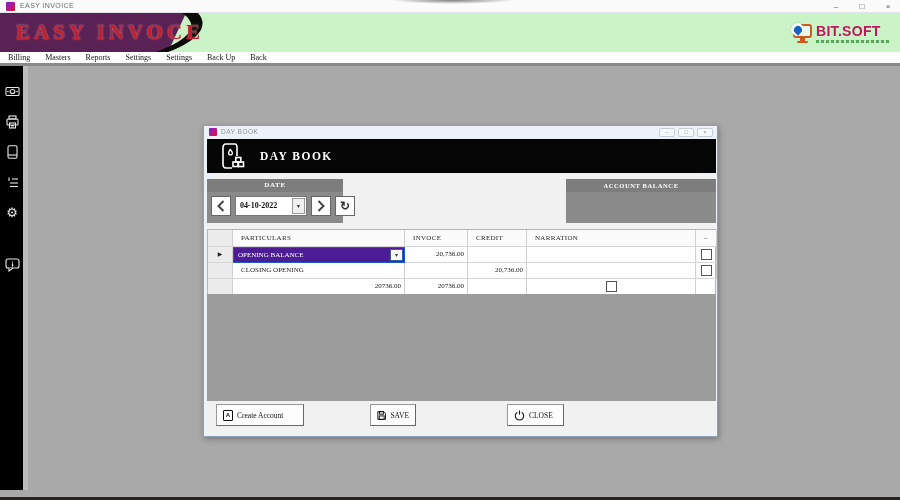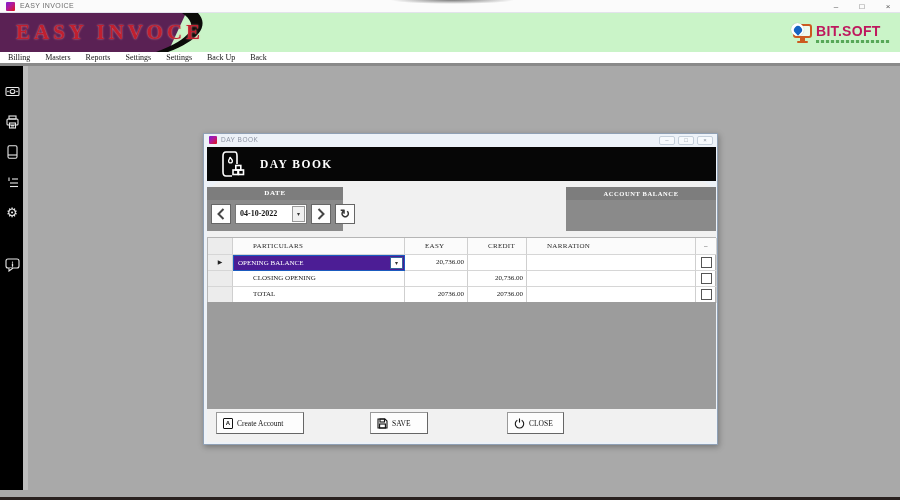--- a/index.html
+++ b/index.html
@@ -36,21 +36,21 @@
   .menubar-shadow { position:absolute; left:0; top:63px; width:900px; height:3px; background:#8a8a8a; }
 
   
   .sidebar { position:absolute; left:0; top:66px; width:23px; height:424px; background:#000; z-index:5; }
   .sidebar-edge { position:absolute; left:23px; top:66px; width:5px; height:424px; background:#bdbdbd; }
   .side-icon { position:absolute; left:4px; width:16px; height:16px; display:flex; align-items:center; justify-content:center; cursor:pointer; }
   .gear-glyph { color:#e8e8e8; font-size:13px; line-height:13px; }
   .bottom-line { position:absolute; left:0; top:497px; width:900px; height:3px; background:#29211f; }
 
   
-  .dbwin { position:absolute; left:203px; top:125px; width:515px; height:312px; background:#edf2f8; border:1px solid #8fa0b5; box-shadow:1px 2px 6px rgba(0,0,0,.3);margin-top:8px; }
+  .dbwin { position:absolute; left:203px; top:125px; width:515px; height:312px; background:#edf2f8; border:1px solid #8fa0b5; box-shadow:1px 2px 6px rgba(0,0,0,.3); }
   .db-titlebar { position:absolute; left:0; top:0; width:100%; height:13px; }
   .db-ticon { position:absolute; left:5px; top:2px; width:8px; height:8px; background:linear-gradient(135deg,#7a1fd0 0%,#b1199c 45%,#e01515 100%); border-radius:1px; }
   .db-ttitle { position:absolute; left:17px; top:2px; font-size:6.5px; color:#8c93a2; letter-spacing:.5px; }
   .db-tctls { position:absolute; right:4px; top:2px; display:flex; gap:3px; }
   .db-ctlbtn { width:16px; height:9px; background:#f7fafd; border:1px solid #c4cfdb; border-radius:2px; font-size:6px; color:#8a93a0; text-align:center; line-height:7px; cursor:default; }
 
   .db-header { position:absolute; left:3px; top:13px; width:509px; height:34px; background:#060606; }
   .db-htitle { position:absolute; left:53px; top:0; height:34px; line-height:34px; color:#fff; font-family:"Liberation Serif",serif; font-weight:bold; font-size:11.5px; letter-spacing:1.5px; }
   .db-hicon { position:absolute; left:11px; top:3px; }
 
@@ -62,36 +62,36 @@
   .date-panel .panel-head { font-size:7px; }
   .acct-panel { left:359px; top:6px; width:150px; height:44px; }
   .acct-panel .panel-head { font-size:6.5px; }
   .date-controls { position:absolute; left:4px; top:17px; display:flex; gap:4px; align-items:flex-end; }
   .sq-btn { width:20px; height:20px; background:#fdfdfd; border:1px solid #666; display:flex; align-items:center; justify-content:center; cursor:pointer; }
   .combo { width:72px; height:20px; background:#fff; border:1px solid #777; position:relative; cursor:pointer; }
   .combo-val { position:absolute; left:4px; top:0; height:18px; line-height:18px; font-family:"Liberation Serif",serif; font-weight:bold; font-size:8px; color:#111; }
   .combo-dd { position:absolute; right:1px; top:1px; width:13px; height:16px; background:#f0f0f0; border:1px solid #999; font-size:6px; color:#333; text-align:center; line-height:15px; }
 
   .db-table { position:absolute; left:0; top:56px; width:509px; display:grid; grid-template-columns:25px 172px 63px 59px 169px 21px; background:#fff; border:1px solid #b5b5b5; }
-  .tcell { border-right:1px solid #cfcfcf; border-bottom:1px solid #d6d6d6; font-family:"Liberation Serif",serif; font-size:7px; color:#1a1a1a; height:16px; line-height:15px; padding:0 20px; white-space:nowrap; overflow:hidden; }
+  .tcell { border-right:1px solid #cfcfcf; border-bottom:1px solid #d6d6d6; font-family:"Liberation Serif",serif; font-size:7px; color:#1a1a1a; height:16px; line-height:15px; padding:0 8px; white-space:nowrap; overflow:hidden; }
   .thead { height:17px; line-height:16px; background:#fbfbfb; color:#2b2b2b; letter-spacing:.3px; }
   .tsel { background:#ececec; padding:0; text-align:center; }
   .tnum { text-align:right; padding-right:3px; }
   .tchk { padding:0; display:flex; align-items:center; justify-content:center; }
   .checkbox { width:11px; height:11px; background:#fff; border:1.5px solid #555; cursor:pointer; }
   .sel-cell { background:#4c1d95; color:#fff; position:relative; border:1px solid #1b5bbf; padding-left:4px; cursor:pointer; }
   .sel-dd { position:absolute; right:1px; top:1px; width:13px; height:12px; background:#fff; border:1px solid #35639c; font-size:6px; color:#333; text-align:center; line-height:11px; cursor:pointer; }
   .row-arrow { font-size:6px; color:#222; }
 
   .db-grayfill { position:absolute; left:0; top:121px; width:509px; height:107px; background:#9c9c9c; }
 
   .db-buttons { position:absolute; left:3px; top:275px; width:509px; height:33px; background:#f1f1f1; }
   .db-btn { position:absolute; top:3px; height:22px; background:#fdfdfd; border:1px solid #999; border-right-color:#666; border-bottom-color:#666; display:flex; align-items:center; gap:4px; padding:0 6px; font-family:"Liberation Serif",serif; font-size:7.5px; color:#111; cursor:pointer; }
   .btn-create { left:9px; width:88px; }
-  .btn-save { left:163px; width:58px; }
+  .btn-save { left:163px; width:46px; }
   .btn-close { left:300px; width:57px; }
   .acct-glyph { width:10px; height:11px; border:1.2px solid #111; border-radius:1px; font-size:6px; font-weight:bold; text-align:center; line-height:9px; color:#111; font-family:"Liberation Sans",sans-serif; }
 </style>
 </head>
 <body>
 
 <div class="os-titlebar">
   <div class="os-app-icon"></div>
   <div class="os-title">EASY INVOICE</div>
   <div class="os-controls">
@@ -229,21 +229,21 @@
     </div>
 
     <div class="panel acct-panel">
       <div class="panel-head">ACCOUNT BALANCE</div>
     </div>
 
     <div class="db-table">
 
       <div class="tcell thead tsel"></div>
       <div class="tcell thead">PARTICULARS</div>
-      <div class="tcell thead">EASY</div>
+      <div class="tcell thead">INVOCE</div>
       <div class="tcell thead">CREDIT</div>
       <div class="tcell thead">NARRATION</div>
       <div class="tcell thead tchk">–</div>
 
       <div class="tcell tsel"><span class="row-arrow">▶</span></div>
       <div class="tcell sel-cell">
         <span>OPENING BALANCE</span>
         <span class="sel-dd">▾</span>
       </div>
       <div class="tcell tnum">20,736.00</div>
@@ -256,21 +256,20 @@
       <div class="tcell tsel"></div>
       <div class="tcell">CLOSING OPENING</div>
       <div class="tcell tnum"></div>
       <div class="tcell tnum">20,736.00</div>
       <div class="tcell"></div>
       <div class="tcell tchk">
           <span class="checkbox"></span>
         </div>
 
       <div class="tcell tsel"></div>
-      <div class="tcell">TOTAL</div>
       <div class="tcell tnum">20736.00</div>
       <div class="tcell tnum">20736.00</div>
       <div class="tcell"></div>
       <div class="tcell tchk">
           <span class="checkbox"></span>
         </div>
     </div>
 
     <div class="db-grayfill"></div>
   </div>

